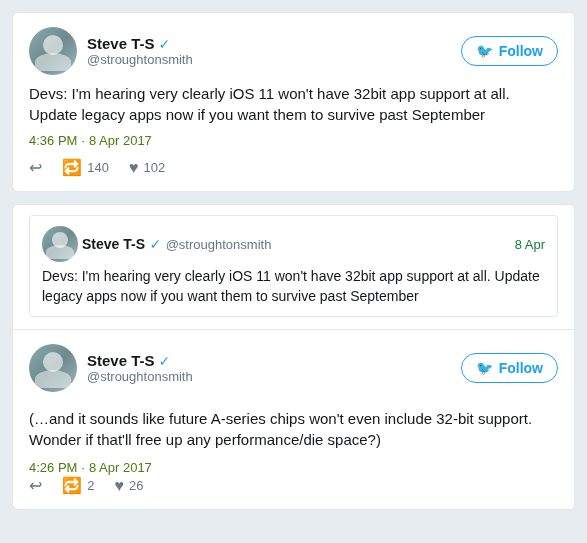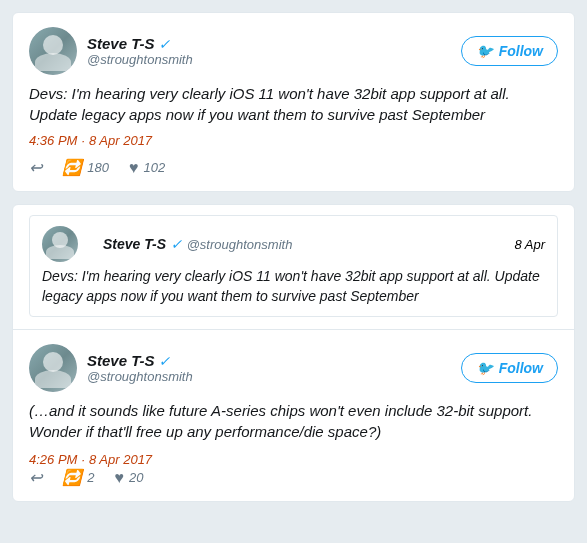--- a/index.html
+++ b/index.html
@@ -1,15 +1,15 @@
 <!DOCTYPE html>
 <html><head>
   <meta charset="utf-8">
   <style>
-    * { box-sizing: border-box; margin: 0; padding: 0; font-style: italic; }
+    * { box-sizing: border-box; margin: 0; padding: 0; }
     body {
       font-family: -apple-system, "Helvetica Neue", Arial, sans-serif;
       background: #e6ecf0;
       width: 587px;
       min-height: 543px;
       padding: 12px;
     }
 
     .card {
       background: #fff;
@@ -124,21 +124,21 @@
 
     .tweet-text {
       font-size: 15px;
       color: #14171a;
       line-height: 1.4;
       margin-bottom: 8px;
     }
 
     .tweet-timestamp {
       font-size: 13px;
-      color: #c2410c;
+      color: #4d7c0f;
       margin-bottom: 10px;
     }
 
     .tweet-actions {
       display: flex;
       align-items: center;
       gap: 20px;
     }
 
     .action-btn {
@@ -168,21 +168,21 @@
       border: 1px solid #e1e8ed;
       border-radius: 4px;
       padding: 10px 12px;
       margin: 10px 16px 12px 16px;
       background: #fff;
     }
 
     .quoted-header {
       display: flex;
       align-items: center;
-      gap: 25px;
+      gap: 4px;
       margin-bottom: 5px;
       justify-content: space-between;
     }
 
     .avatar-sm {
       width: 36px;
       height: 36px;
       border-radius: 50%;
       background: linear-gradient(135deg, #8aabb0 0%, #6d8a8e 50%, #a0b8bc 100%);
       flex-shrink: 0;
@@ -211,21 +211,21 @@
       color: #14171a;
     }
 
     .quoted-handle {
       font-size: 13px;
       color: #657786;
     }
 
     .quoted-date {
       font-size: 13px;
-      color: #000000;
+      color: #15803d;
       margin-left: auto;
     }
 
     .quoted-text {
       font-size: 14px;
       color: #14171a;
       line-height: 1.4;
     }
 
     .second-tweet-section {
@@ -257,21 +257,21 @@
       </button>
     </div>
     <p class="tweet-text">Devs: I'm hearing very clearly iOS 11 won't have 32bit app support at all. Update legacy apps now if you want them to survive past September</p>
     <span class="tweet-timestamp">4:36 PM · 8 Apr 2017</span>
     <div class="tweet-actions">
       <button class="action-btn">
         <span class="action-icon">↩</span>
       </button>
       <button class="action-btn">
         <span class="action-icon">🔁</span>
-        <span>180</span>
+        <span>140</span>
       </button>
       <button class="action-btn">
         <span class="action-icon">♥</span>
         <span>102</span>
       </button>
     </div>
   </div>
 </div>
 
 <div class="nested-card">
@@ -301,29 +301,29 @@
             <span class="verified-icon">✓</span>
           </div>
           <span class="user-handle">@stroughtonsmith</span>
         </div>
       </div>
       <button class="follow-btn">
         <span class="twitter-bird">🐦</span>
         <span>Follow</span>
       </button>
     </div>
-    <p class="tweet-text" style="margin-top:8px;">(…and it sounds like future A-series chips won't even include 32-bit support. Wonder if that'll free up any performance/die space?)</p>
+    <p class="tweet-text" style="margin-top:16px;">(…and it sounds like future A-series chips won't even include 32-bit support. Wonder if that'll free up any performance/die space?)</p>
     <span class="tweet-timestamp">4:26 PM · 8 Apr 2017</span>
     <div class="tweet-actions">
       <button class="action-btn">
         <span class="action-icon">↩</span>
       </button>
       <button class="action-btn">
         <span class="action-icon">🔁</span>
         <span>2</span>
       </button>
       <button class="action-btn">
         <span class="action-icon">♥</span>
-        <span>20</span>
+        <span>26</span>
       </button>
     </div>
   </div>
 </div>
 
 </body></html>

